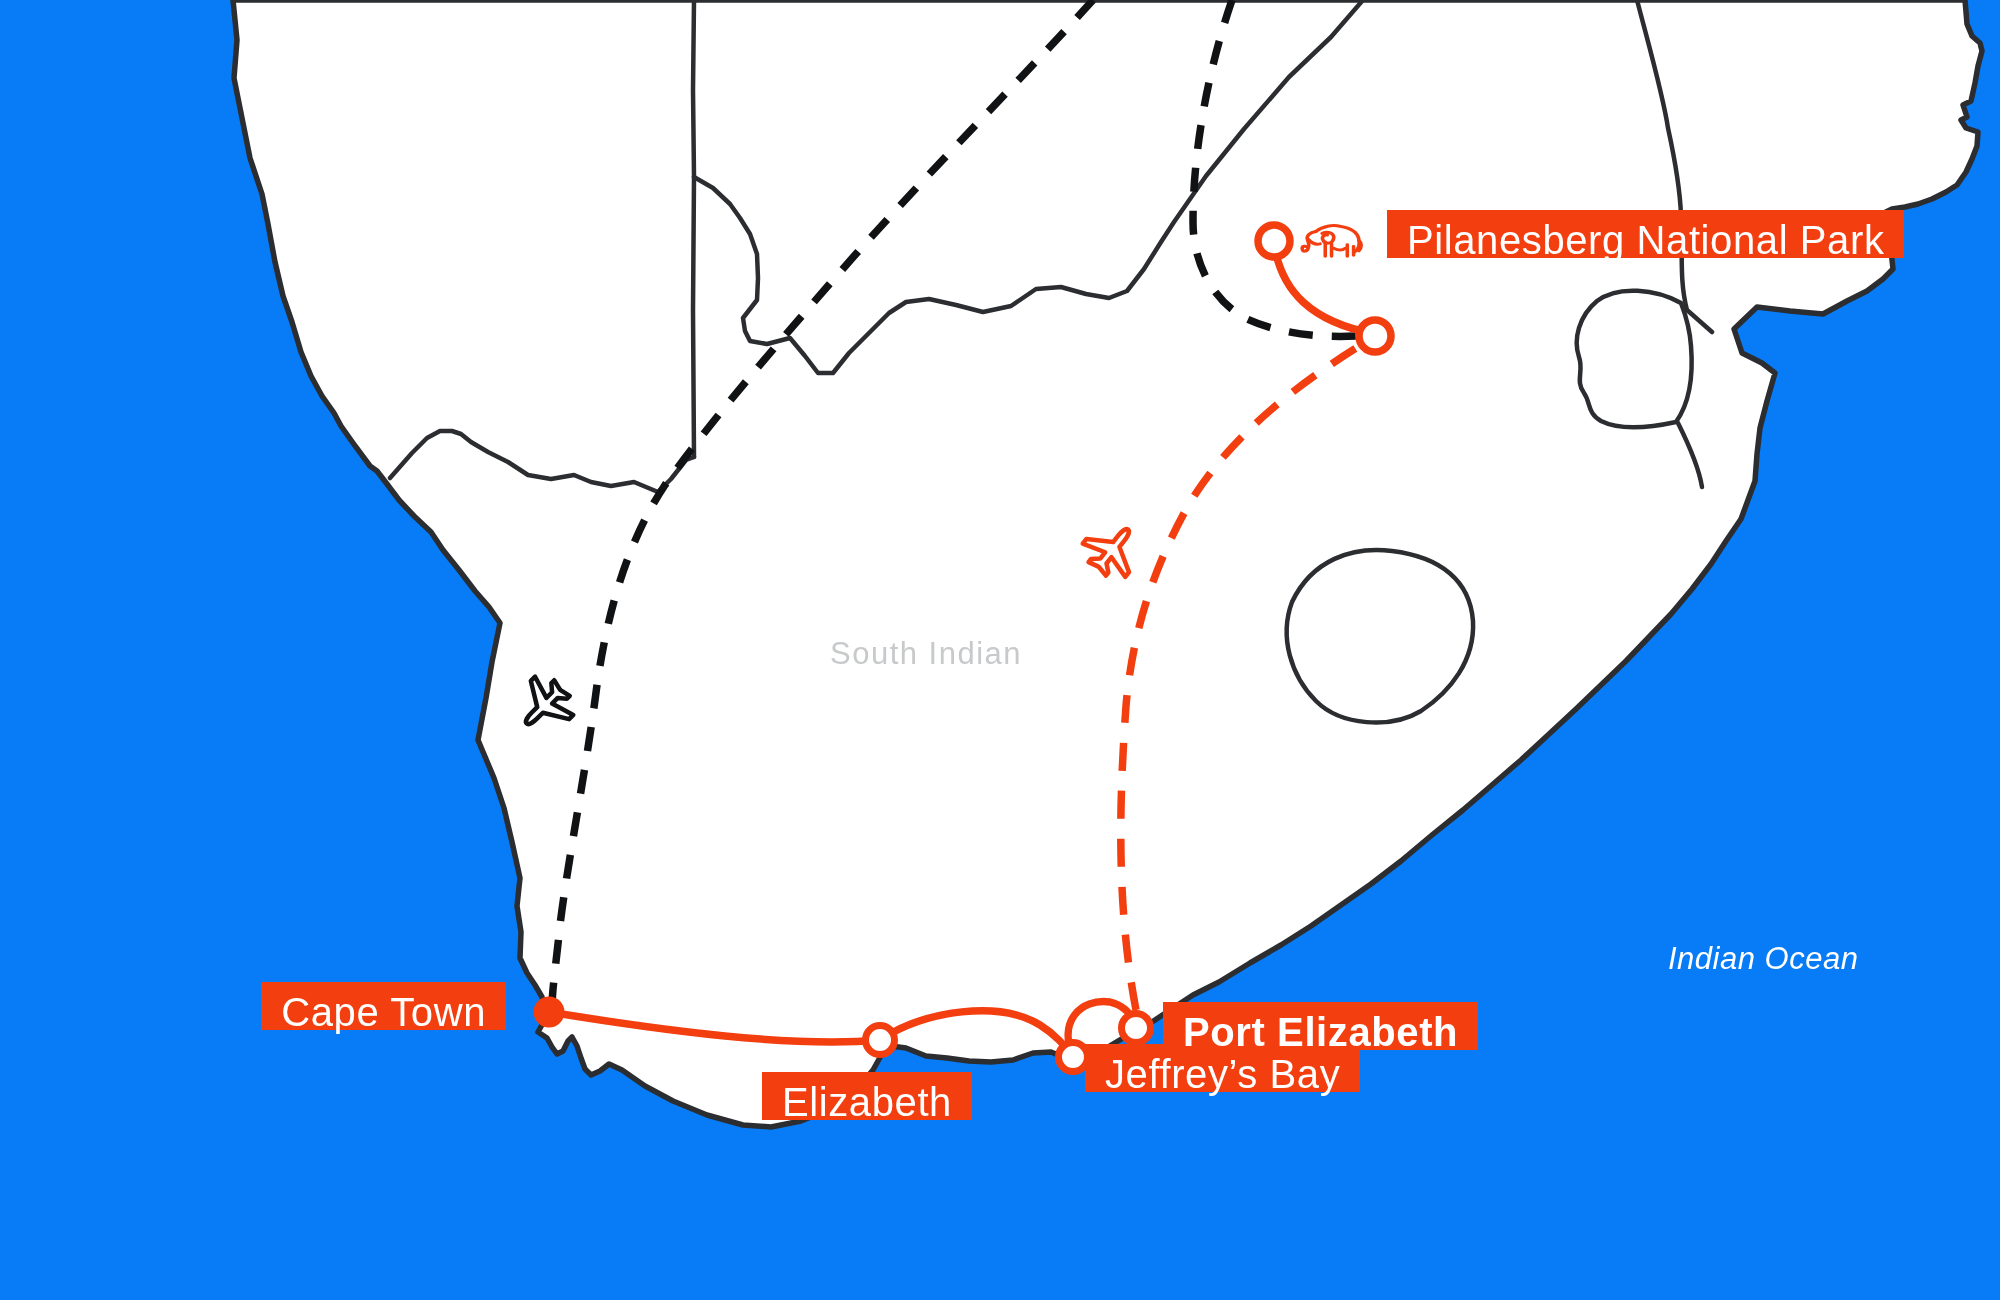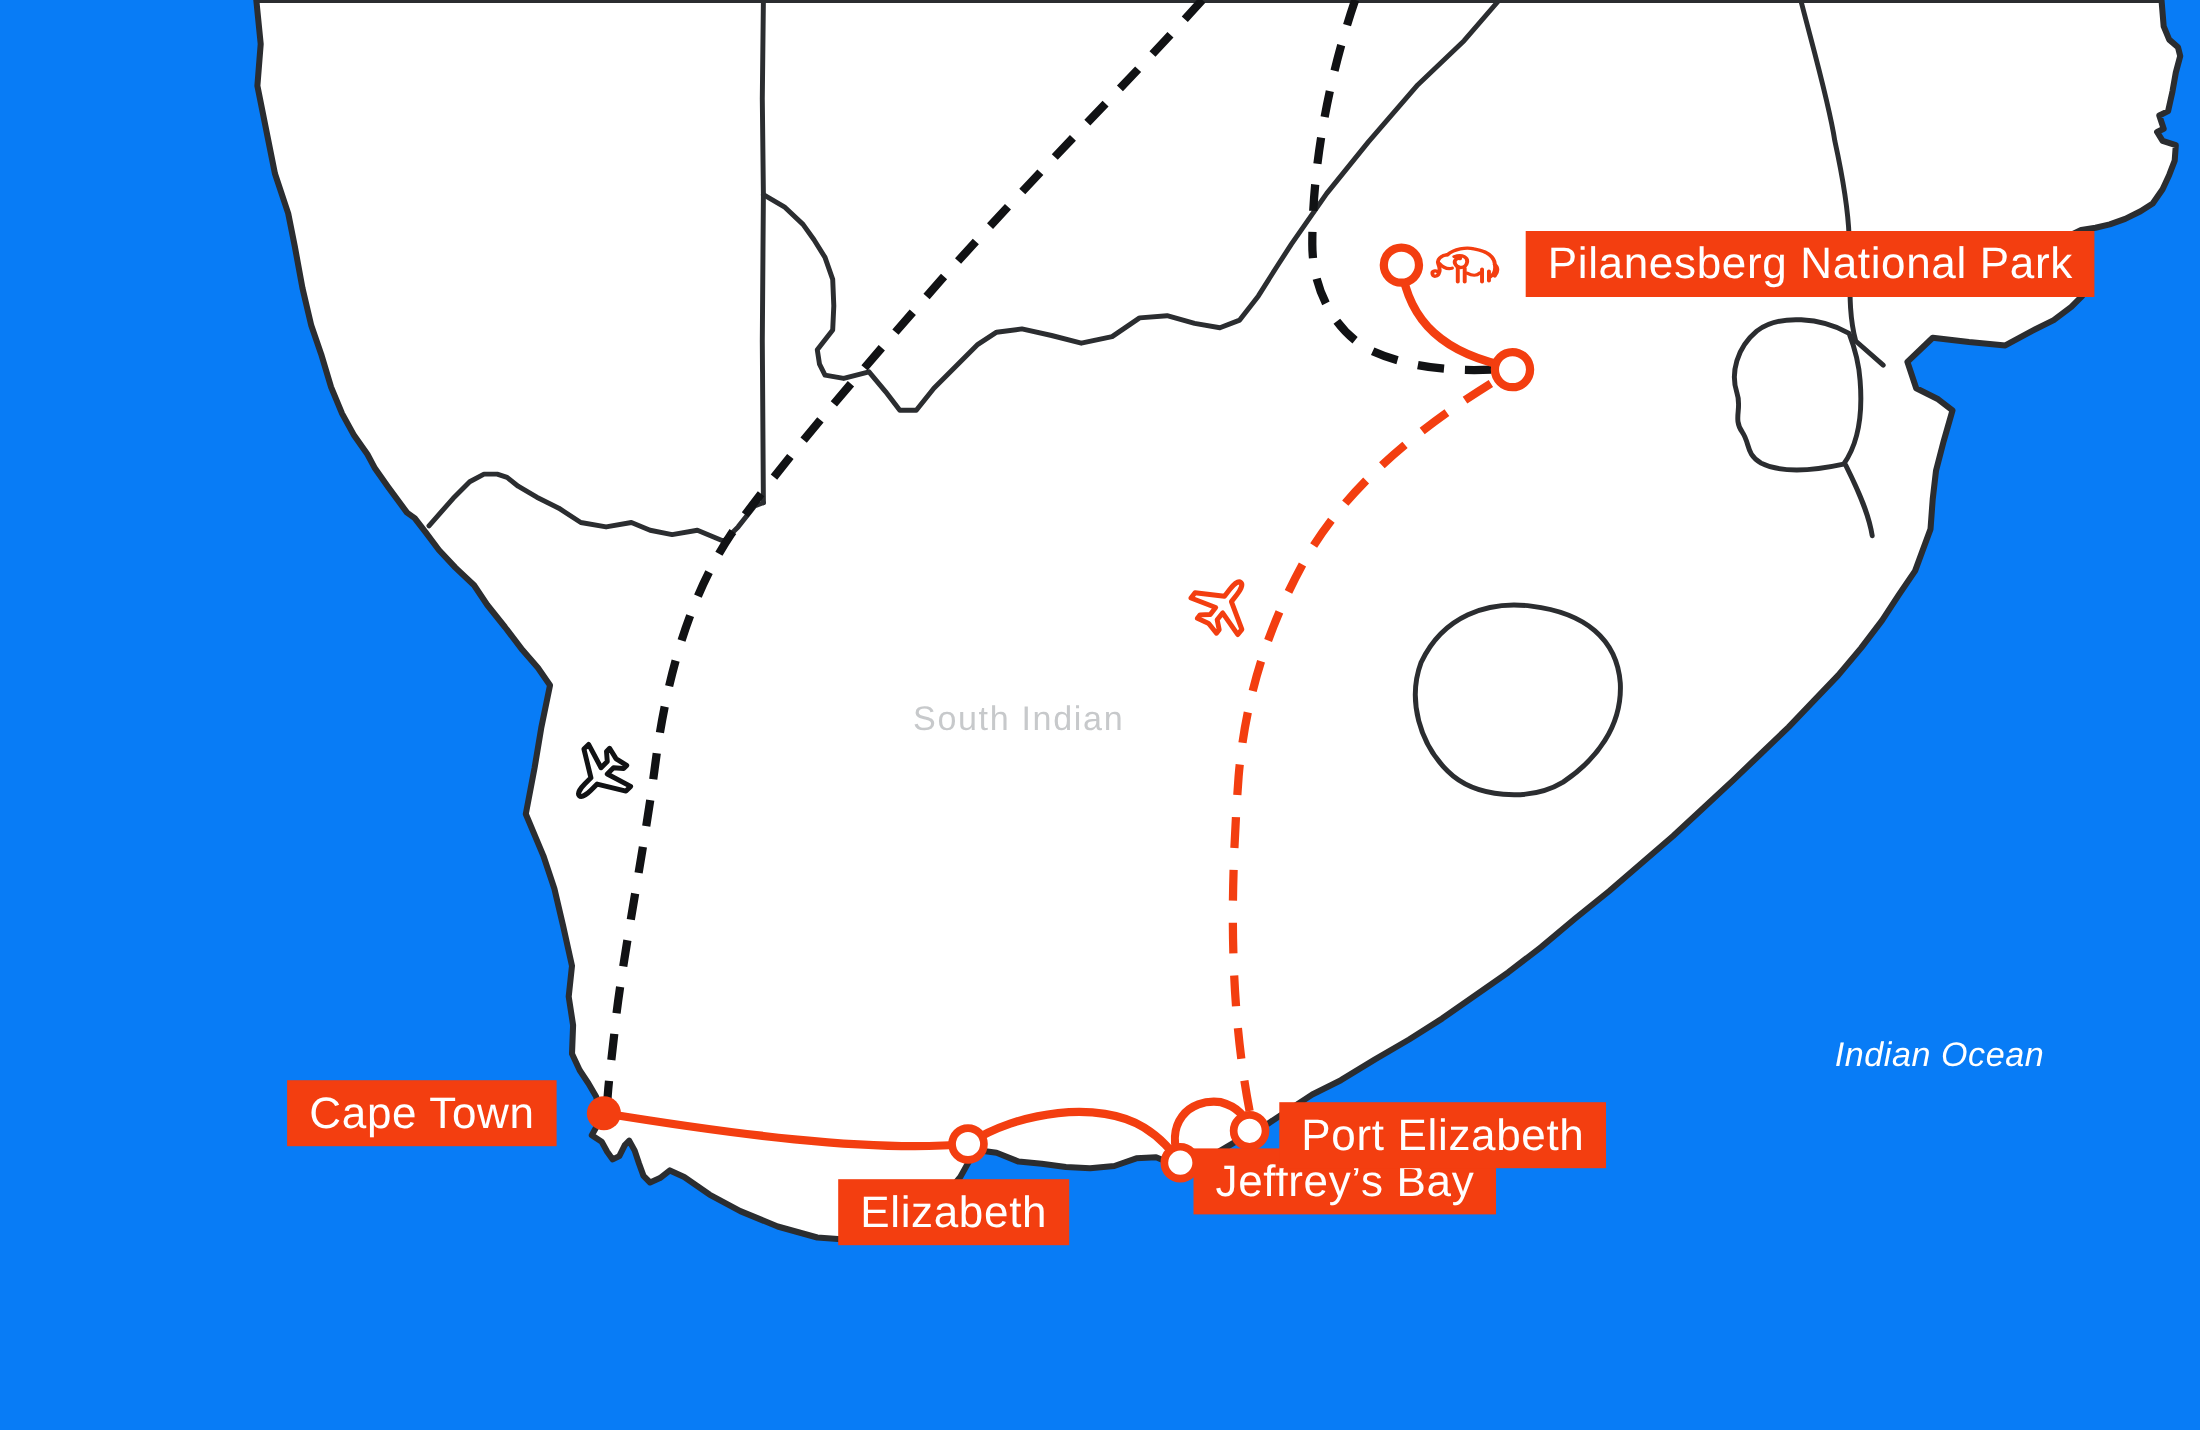--- a/index.html
+++ b/index.html
@@ -7,21 +7,21 @@
     position: relative;
     width: 2000px;
     height: 1300px;
     overflow: hidden;
     background: #087CF6;
     font-family: "Liberation Sans", sans-serif;
   }
   .map-svg { position: absolute; left: 0; top: 0; }
   .stop-label {
     position: absolute;
-    height: 60px;
+    height: 48px;
     line-height: 61px;
     padding: 0 20px;
     background: #F33E10;
     color: #FFFFFF;
     font-size: 40px;
     letter-spacing: 0.6px;
     white-space: nowrap;
     font-family: "Liberation Sans", sans-serif;
   }
   .geo-label {
@@ -125,19 +125,19 @@
     <circle cx="880" cy="1040" r="14.5" fill="#FFFFFF" stroke="#F33E10" stroke-width="7"></circle>
     <circle cx="1073" cy="1057" r="14.5" fill="#FFFFFF" stroke="#F33E10" stroke-width="7"></circle>
     <circle cx="1136" cy="1028" r="14.5" fill="#FFFFFF" stroke="#F33E10" stroke-width="7"></circle>
     <circle cx="1375" cy="336" r="16" fill="#FFFFFF" stroke="#F33E10" stroke-width="7.5"></circle>
     <circle cx="1274" cy="241" r="16" fill="#FFFFFF" stroke="#F33E10" stroke-width="7.5"></circle>
   </svg>
 
   <div class="stop-label" style="right:1494px; top:982px;margin-left:17px;">Cape Town</div>
   <div class="stop-label" style="left:762px; top:1072px;">Elizabeth</div>
   <div class="stop-label" style="left:1085px; top:1044px;">Jeffrey’s Bay</div>
-  <div class="stop-label" style="left:1163px; top:1002px;">Port Elizabeth</div>
+  <div class="stop-label" style="left:1163px; top:1002px;font-weight:bold;">Port Elizabeth</div>
   <div class="stop-label" style="left:1387px; top:210px;">Pilanesberg National Park</div>
 
   <div class="geo-label country-label" style="left:830px; top:636px;">South Indian</div>
   <div class="geo-label ocean-label" style="left:1668px; top:941px;">Indian Ocean</div>
 
 </div>
 
 </body></html>

